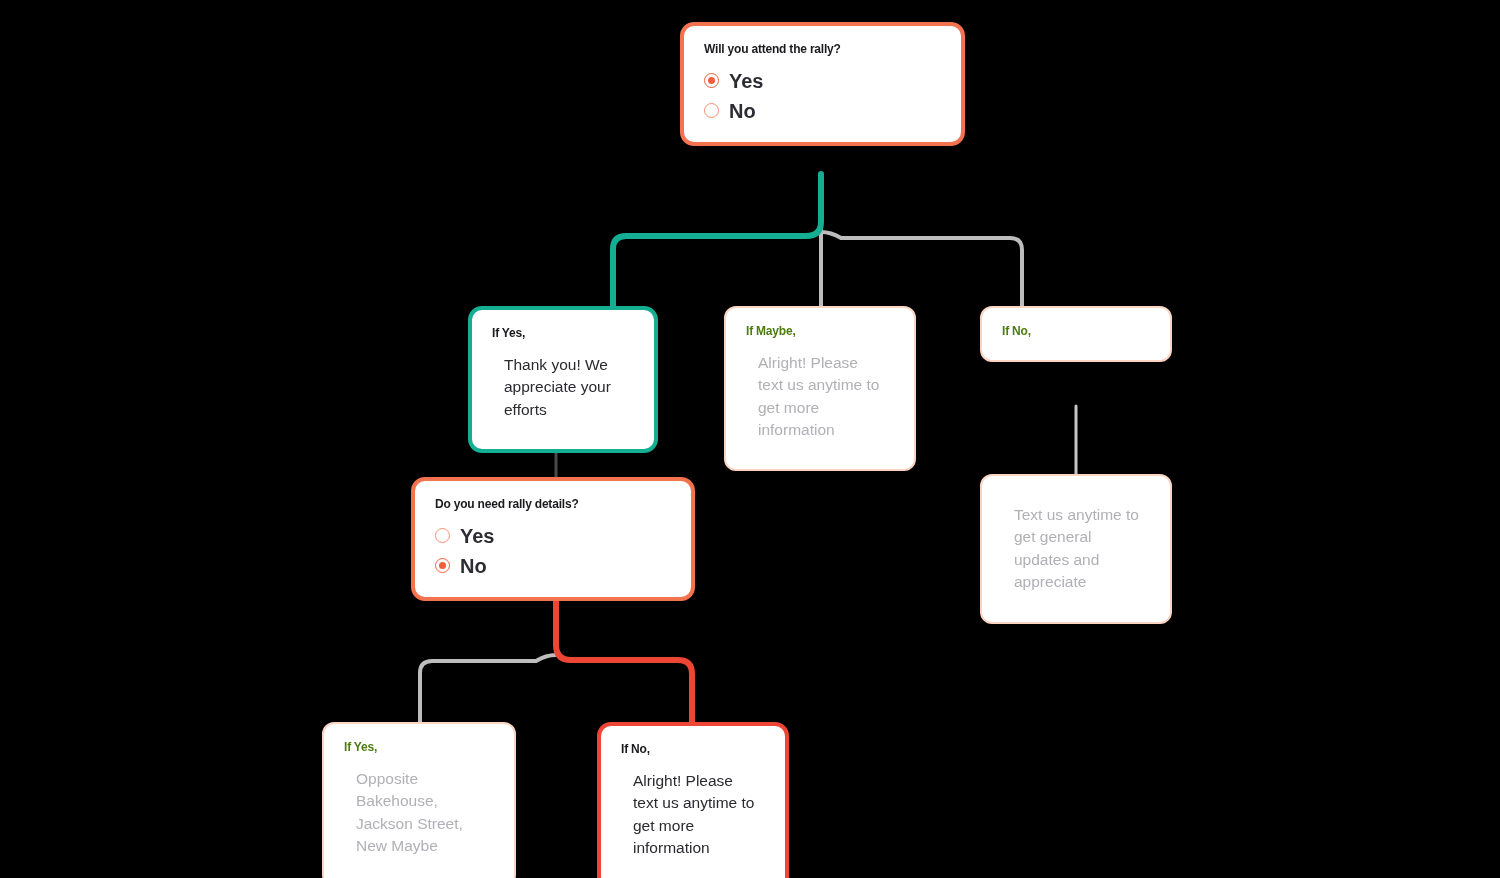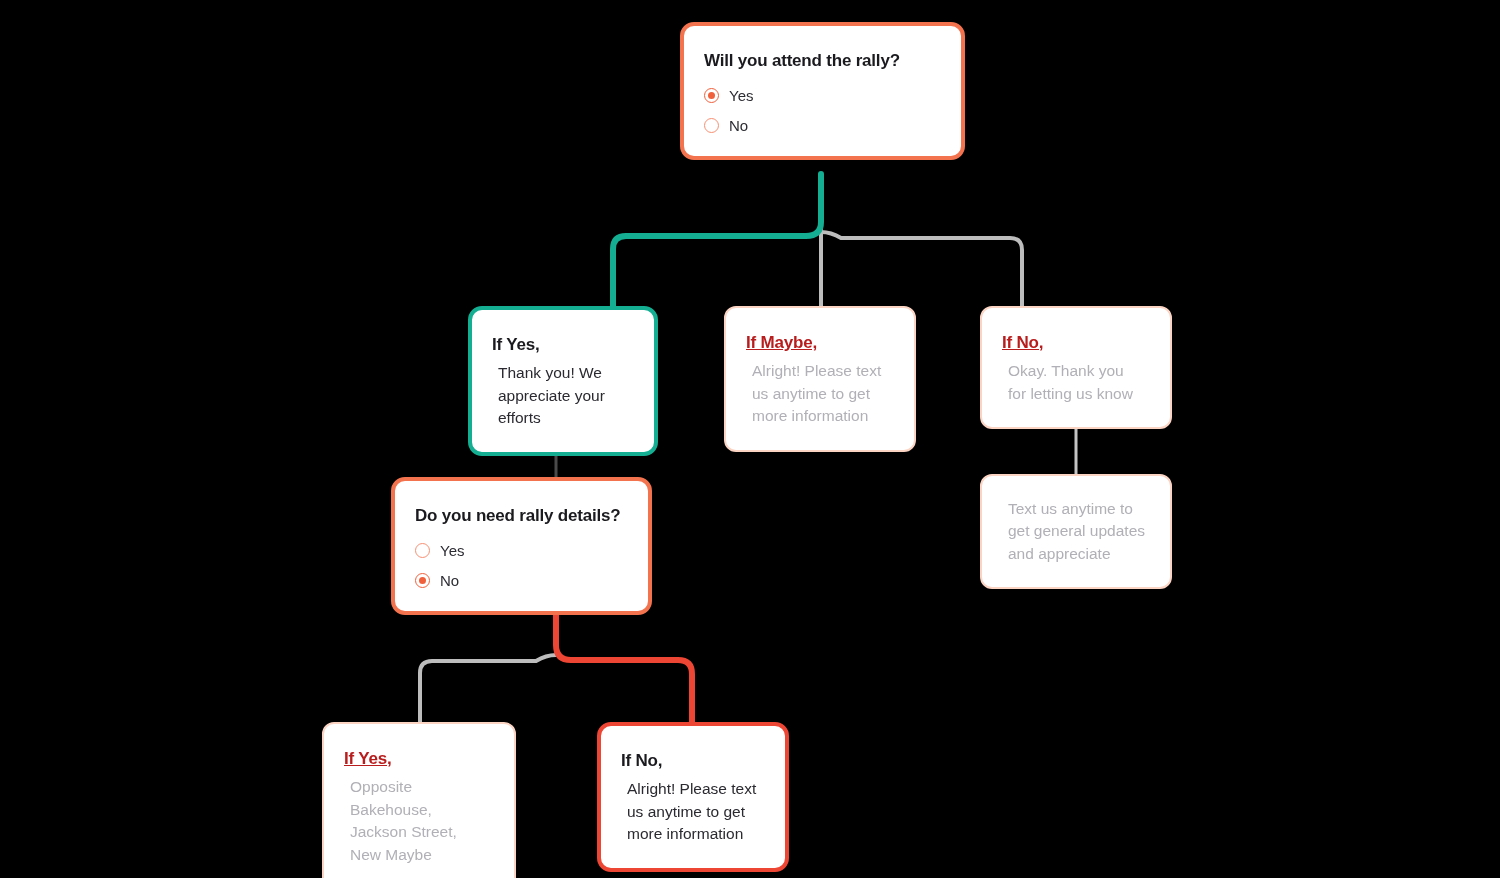--- a/index.html
+++ b/index.html
@@ -52,40 +52,39 @@
   .node.state-active-red {
     border: 4px solid #EE4634;
     border-radius: 14px;
   }
   .node.state-faded {
     border: 2px solid #FBD4C4;
     border-radius: 12px;
   }
 
   .node-title {
-    font-size: 17px;
+    font-size: 12px;
     font-weight: bold;
     letter-spacing: -0.2px;
-    margin: 8px 0 4px 0;
+    margin: 0 0 4px 0;
     line-height: 1.3;
   }
   .node.state-active-orange .node-title,
   .node.state-active-teal .node-title,
   .node.state-active-red .node-title {
     color: #1b1b1f;
   }
   .node.state-faded .node-title {
-    color: #b91c1c;
-    text-decoration: underline;
+    color: #4d7c0f;
   }
 
   .node-body {
     font-size: 15.5px;
     line-height: 1.45;
-    margin: 6px;
+    margin: 12px;
   }
   .node.state-active-orange .node-body,
   .node.state-active-teal .node-body,
   .node.state-active-red .node-body {
     color: #2a2a30;
   }
   .node.state-faded .node-body {
     color: #b0b0b6;
   }
 
@@ -115,31 +114,32 @@
   }
   .radio.selected::after {
     content: "";
     width: 7px;
     height: 7px;
     border-radius: 50%;
     background: #F0603B;
     display: block;
   }
   .option-label {
-    font-size: 15px;
+    font-size: 20px;
     color: #2c2c33;
     line-height: 1;
+    font-weight: bold;
   }
 
   
   #node-q1       { left: 680px; top: 22px;  width: 285px; }
   #node-if-yes-1 { left: 468px; top: 306px; width: 190px; }
   #node-if-maybe { left: 724px; top: 306px; width: 192px; }
   #node-if-no-1  { left: 980px; top: 306px; width: 192px; }
-  #node-q2       { left: 391px; top: 477px; width: 261px; }
+  #node-q2       { left: 411px; top: 477px; width: 284px; }
   #node-text-us  { left: 980px; top: 474px; width: 192px; }
   #node-if-yes-2 { left: 322px; top: 722px; width: 194px; }
   #node-if-no-2  { left: 597px; top: 722px; width: 192px; }
 </style>
 </head>
 <body>
 
 <div id="canvas">
 
   <svg id="edges" viewBox="0 0 1500 878" width="1500" height="878" xmlns="http://www.w3.org/2000/svg">
@@ -178,21 +178,20 @@
     <div class="node-body">Thank you! We appreciate your efforts</div>
   </div>
 
   <div class="node state-faded" id="node-if-maybe">
     <div class="node-title">If Maybe,</div>
     <div class="node-body">Alright! Please text us anytime to get more information</div>
   </div>
 
   <div class="node state-faded" id="node-if-no-1">
     <div class="node-title">If No,</div>
-    <div class="node-body">Okay. Thank you for letting us know</div>
   </div>
 
   <div class="node state-active-orange" id="node-q2">
     <div class="node-title">Do you need rally details?</div>
     <div class="options">
       <div class="option-row">
         <span class="radio"></span>
         <span class="option-label">Yes</span>
       </div>
       <div class="option-row">

